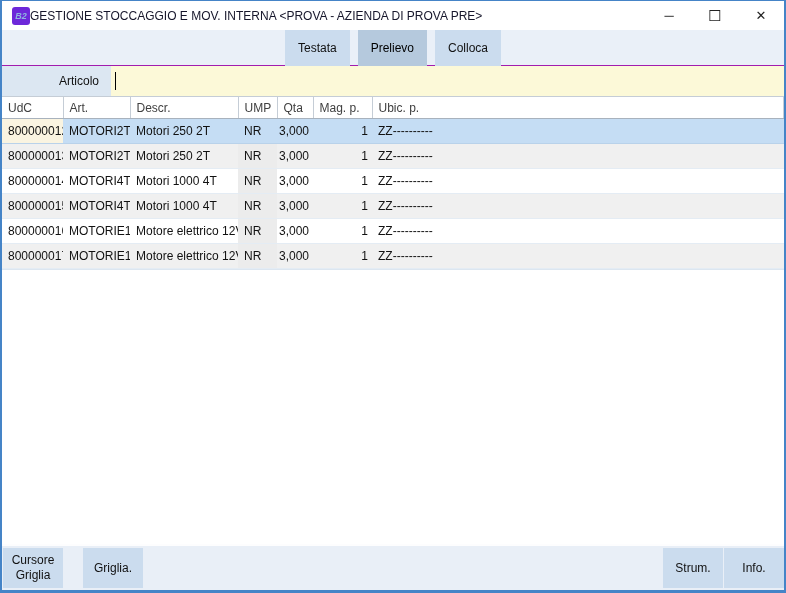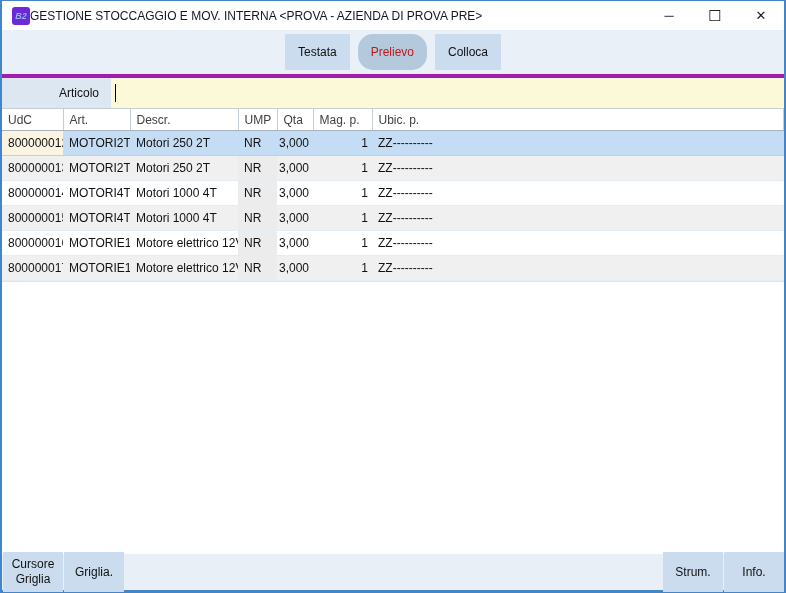--- a/index.html
+++ b/index.html
@@ -22,25 +22,25 @@
     background:#6d28d9; color:#8fb3e0; font-size:9px; font-weight:bold; font-style:italic;
     display:flex; align-items:center; justify-content:center; letter-spacing:0;
   }
   .title-text { font-size:12px; color:#16162b; white-space:nowrap; }
   .win-controls { margin-left:auto; display:flex; height:100%; }
   .win-btn { width:46px; height:100%; display:flex; align-items:center; justify-content:center;
              font-size:13px; color:#222; cursor:default; }
   .win-btn.maxi { font-size:15px; }
 
   
-  .toolbar { height:48px; background:#eaf0f8; border-bottom:4px solid #a21caf;
+  .toolbar { height:36px; background:#eaf0f8; border-bottom:1px solid #a21caf;
              display:flex; align-items:center; justify-content:center; gap:8px; flex:0 0 auto; }
   .tb-btn { background:#cbdcee; color:#111; border:none; height:36px; padding:0 13px;
             font-size:12px; font-family:inherit; display:flex; align-items:center; justify-content:center; }
-  .tb-btn.disabled { background:#b5c9dd; color:#b91c1c;border-radius:15px; }
+  .tb-btn.disabled { background:#b5c9dd; color:#000000; }
 
   
   .search-row { height:30px; display:flex; flex:0 0 auto; background:#dce7f2; }
   .search-label { width:62px; display:flex; align-items:center; padding-left:10px; color:#111;margin-left:47px; }
   .search-field-wrap { flex:1; position:relative; background:#fcf9d8; }
   .search-input { width:100%; height:100%; border:none; outline:none; background:transparent;
                   font-family:inherit; font-size:12px; padding-left:6px; }
   .caret { position:absolute; left:4px; top:6px; width:1px; height:18px; background:#000; }
 
   
@@ -56,21 +56,21 @@
   tr.stripe td { background:#f0f0f0; }
   tr.plain td { background:#ffffff; }
   tr.plain td.ump-cell, tr.stripe td.ump-cell { background:#ececec; }
   tr.selected td { background:#c5ddf4; border-bottom:1px solid #b9d2ea; }
   tr.selected td.active-cell { background:#faf4e1; }
 
   .filler { flex:1 1 auto; background:#fff; border-top:1px solid #dce6f0; }
 
   
   .footer-gap { height:2px; background:#fdfdfe; flex:0 0 auto; }
-  .footer { height:36px; background:#e9eff7; display:flex; align-items:center; flex:0 0 auto; padding:0 0; }
+  .footer { height:44px; background:#e9eff7; display:flex; align-items:center; flex:0 0 auto; padding:0 0;gap:19px; }
   .ft-btn { width:60px; height:40px; background:#cbdcee; border:none; margin-left:1px;
             font-family:inherit; font-size:12px; color:#111; display:flex; align-items:center;
             justify-content:center; text-align:center; line-height:1.25; padding:0 2px; }
   .ft-right { margin-left:auto; display:flex; }
 </style>
 </head>
 <body>
 
 <div class="window">
 

